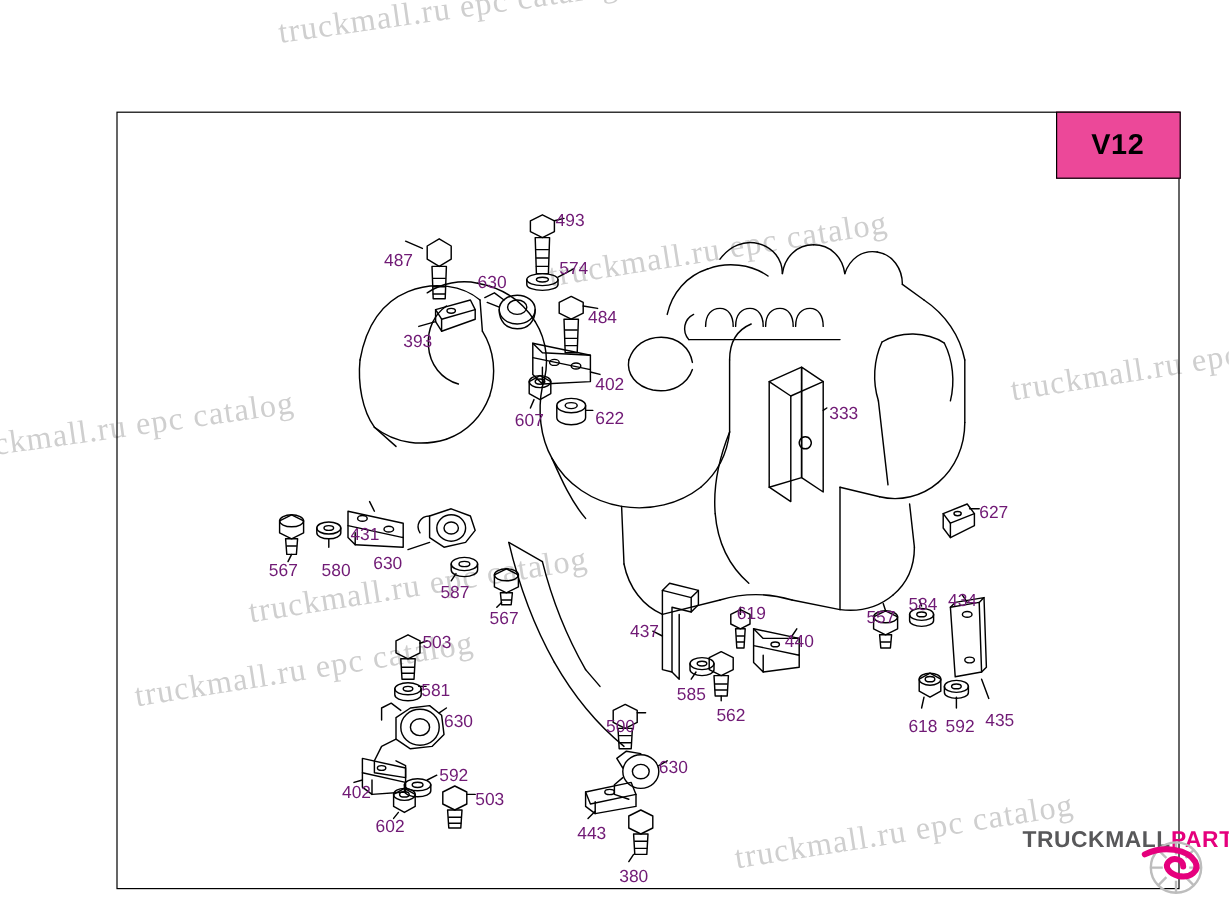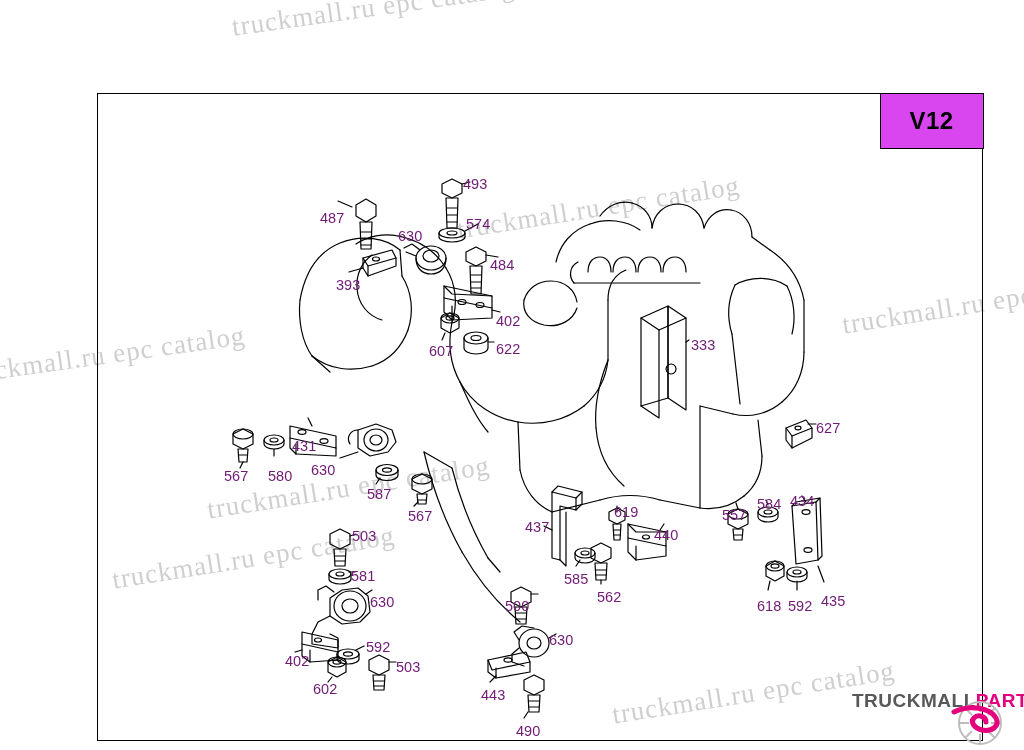--- a/index.html
+++ b/index.html
@@ -44,21 +44,21 @@
     box-sizing: border-box;
   }
   .variant-box {
     position: absolute;
     right: -1.5px;
     top: -1.5px;
     width: 104px;
     height: 56px;
     border: 1.5px solid #000;
     box-sizing: border-box;
-    background: #d946ef;
+    background: #ec4899;
     display: flex;
     align-items: center;
     justify-content: center;
   }
   .variant-box span {
     font-family: "Liberation Sans", sans-serif;
     font-weight: bold;
     font-size: 24px;
     letter-spacing: 0.5px;
   }
@@ -458,21 +458,21 @@
   <div class="callout" style="left:788px; top:598px;">592</div>
   <div class="callout" style="left:821px; top:593px;">435</div>
   <div class="callout" style="left:370px; top:594px;">630</div>
   <div class="callout" style="left:505px; top:598px;">500</div>
   <div class="callout" style="left:549px; top:632px;">630</div>
   <div class="callout" style="left:366px; top:639px;">592</div>
   <div class="callout" style="left:285px; top:653px;">402</div>
   <div class="callout" style="left:396px; top:659px;">503</div>
   <div class="callout" style="left:313px; top:681px;">602</div>
   <div class="callout" style="left:481px; top:687px;">443</div>
-  <div class="callout" style="left:516px; top:723px;">490</div>
+  <div class="callout" style="left:516px; top:723px;">380</div>
 
   <div class="logo">
     <div class="logo-text">
       <span>TRUCKMALL</span><span class="pink">PARTS</span>
     </div>
     <svg class="logo-mark" viewBox="0 0 78 46">
       <g>
         <circle cx="40" cy="23" r="21" fill="none" stroke="#bdbdbd" stroke-width="2"></circle>
         <g stroke="#bdbdbd" stroke-width="2" fill="none">
           <line x1="40" y1="2" x2="40" y2="12"></line>

